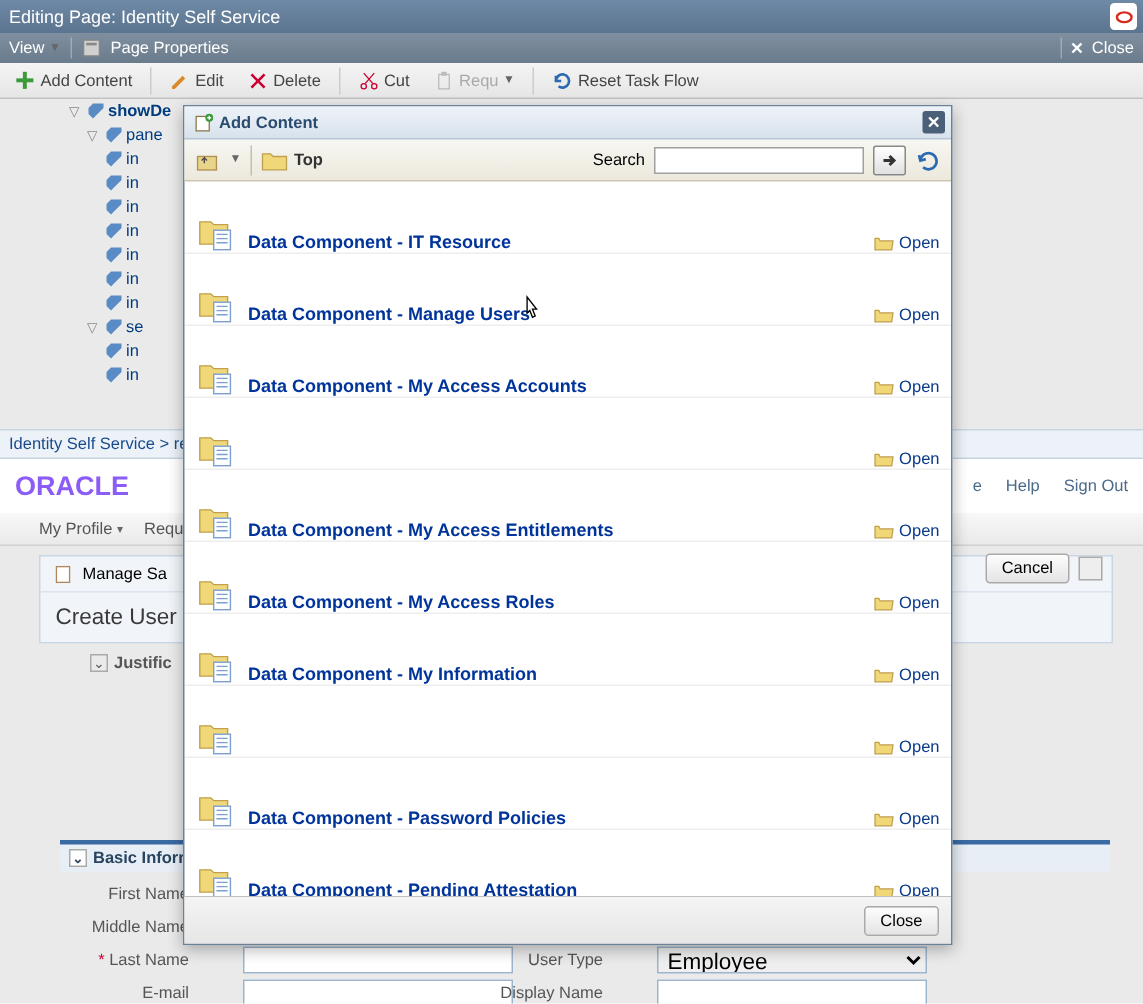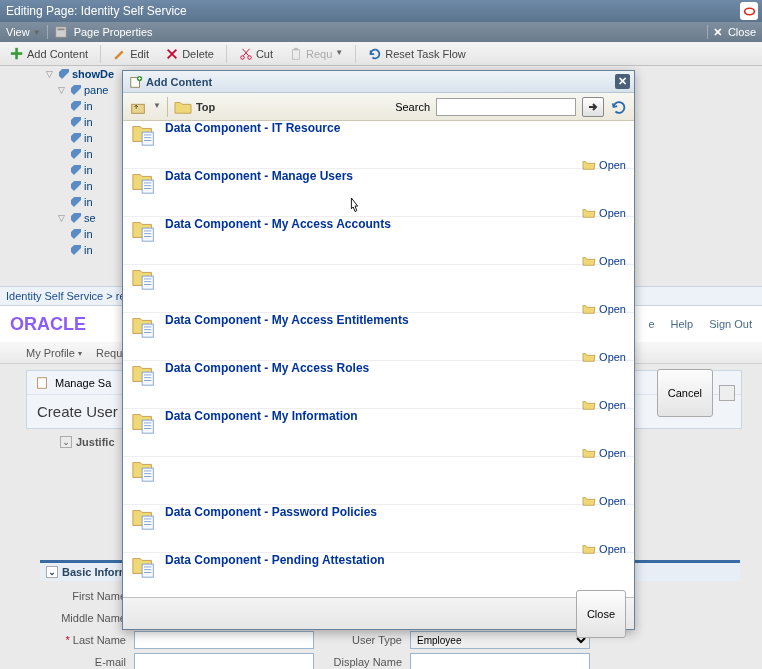--- a/index.html
+++ b/index.html
@@ -144,21 +144,21 @@
     color: #3a3a3a;
   }
   .panel-right {
     position:absolute; right:6px; top:-2px;
     display:flex; gap:6px; align-items:center;
   }
   .btn {
     background: linear-gradient(#fdfdfd, #e4e4e4);
     border:1px solid #aaa;
     border-radius:3px;
-    padding: 17px 10px;
+    padding: 3px 10px;
     font-size:11px;
     cursor:pointer;
   }
   
   .basic-info {
     position:absolute;
     left:40px; top:560px;
     width: 700px;
   }
   .basic-info .collapse {
@@ -175,23 +175,24 @@
     gap: 4px 8px;
     padding: 6px;
     font-size:11px;
     color:#555;
     align-items:center;
   }
   .form-grid label { text-align:right; }
   .form-grid input, .form-grid select {
     border:1px solid #9cb4cc;
     height:18px;
-    font-size:10px;
+    font-size:15px;
     padding: 0 2px;
     width: 100%;
+    margin-left: 28px;
   }
   .req { color:#c03; }
   .mglass { color:#5a8bc4; font-size:13px; cursor:pointer; }
   
   .modal {
     position:absolute;
     left: 122px; top: 70px;
     width: 513px;
     height: 560px;
     background: #fff;
@@ -247,21 +248,21 @@
     overflow-y: scroll;
     background:#fff;
   }
   .modal-list::-webkit-scrollbar { width:16px; }
   .modal-list::-webkit-scrollbar-track { background:#e8ecf2; }
   .modal-list::-webkit-scrollbar-thumb { background:#b4c8e0; border:1px solid #8aa6c4; }
   .comp-row {
     height: 48px;
     border-bottom:1px solid #eee;
     display:flex;
-    align-items:flex-start;
+    align-items:flex-end;
     padding: 0 8px;
     gap: 8px;
   }
   .comp-row .fico { width:26px; height:26px; flex-shrink:0; }
   .comp-row .name {
     color:#00349a;
     font-weight:bold;
     font-size:12px;
   }
   .comp-row.hover .name { }

